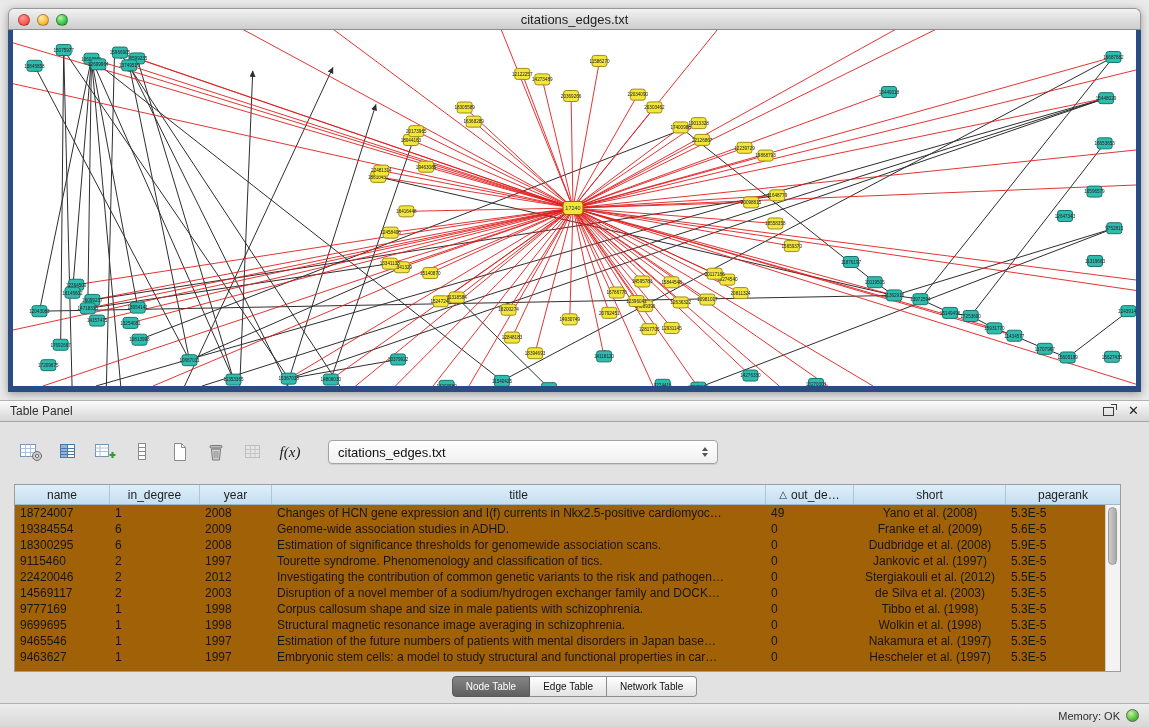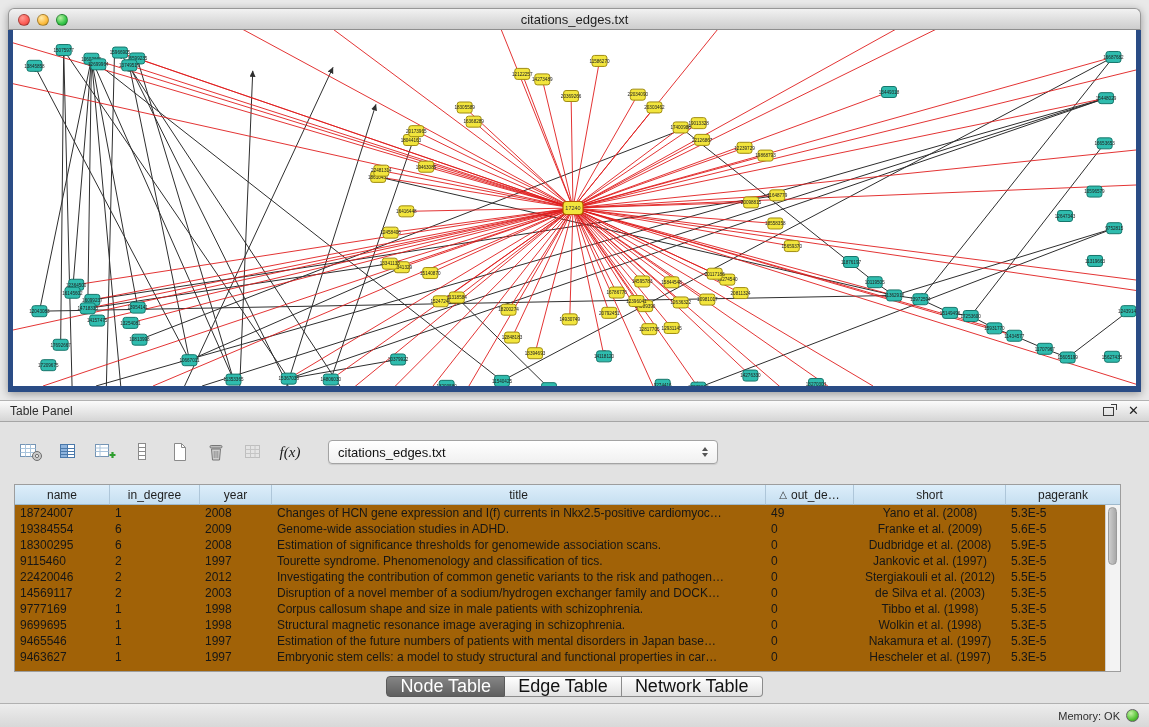--- a/index.html
+++ b/index.html
@@ -93,21 +93,21 @@
   }
   .vthumb {
     position:absolute; left:2px; top:2px; width:9px; height:58px;
     border-radius:5px; background:linear-gradient(90deg,#cdcdcd,#a8a8a8);
     border:1px solid #9a9a9a; cursor:grab;
   }
 
   
   .tabs { position:absolute; top:254px; left:0; width:100%; display:flex; justify-content:center; }
   .seg {
-    height:21px; line-height:19px; padding:0 13px; font-size:18px;
+    height:21px; line-height:19px; padding:0 13px; font-size:10px;
     border:1px solid #8c8c8c; border-left:none;
     background:linear-gradient(#ffffff,#e2e2e2); color:#111; cursor:pointer;
   }
   .seg:first-child { border-left:1px solid #8c8c8c; border-radius:4px 0 0 4px; }
   .seg:last-child  { border-radius:0 4px 4px 0; }
   .seg.active { background:linear-gradient(#858585,#5f5f5f); color:#fff; border-color:#5a5a5a; }
 
   
   .statusbar {
     position:absolute; bottom:0; left:0; width:1149px; height:24px;

